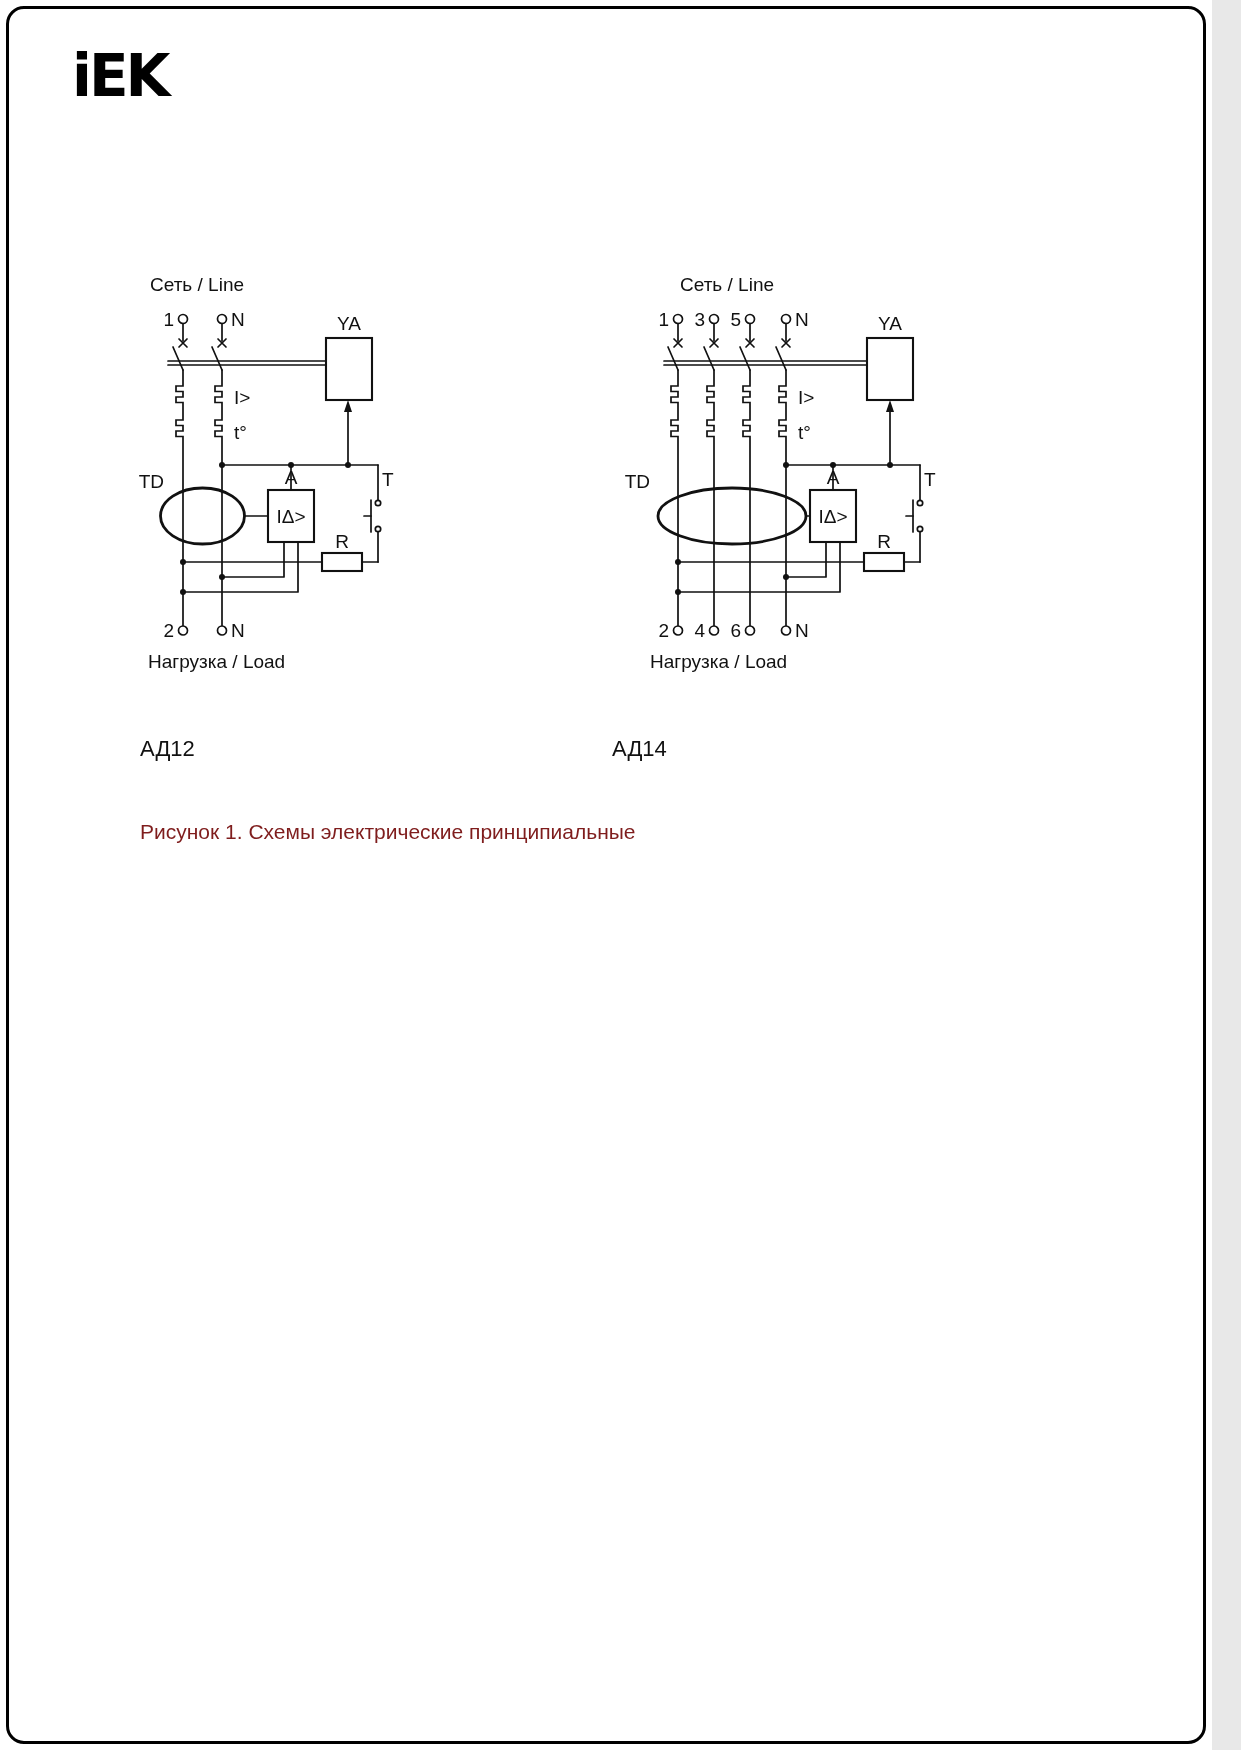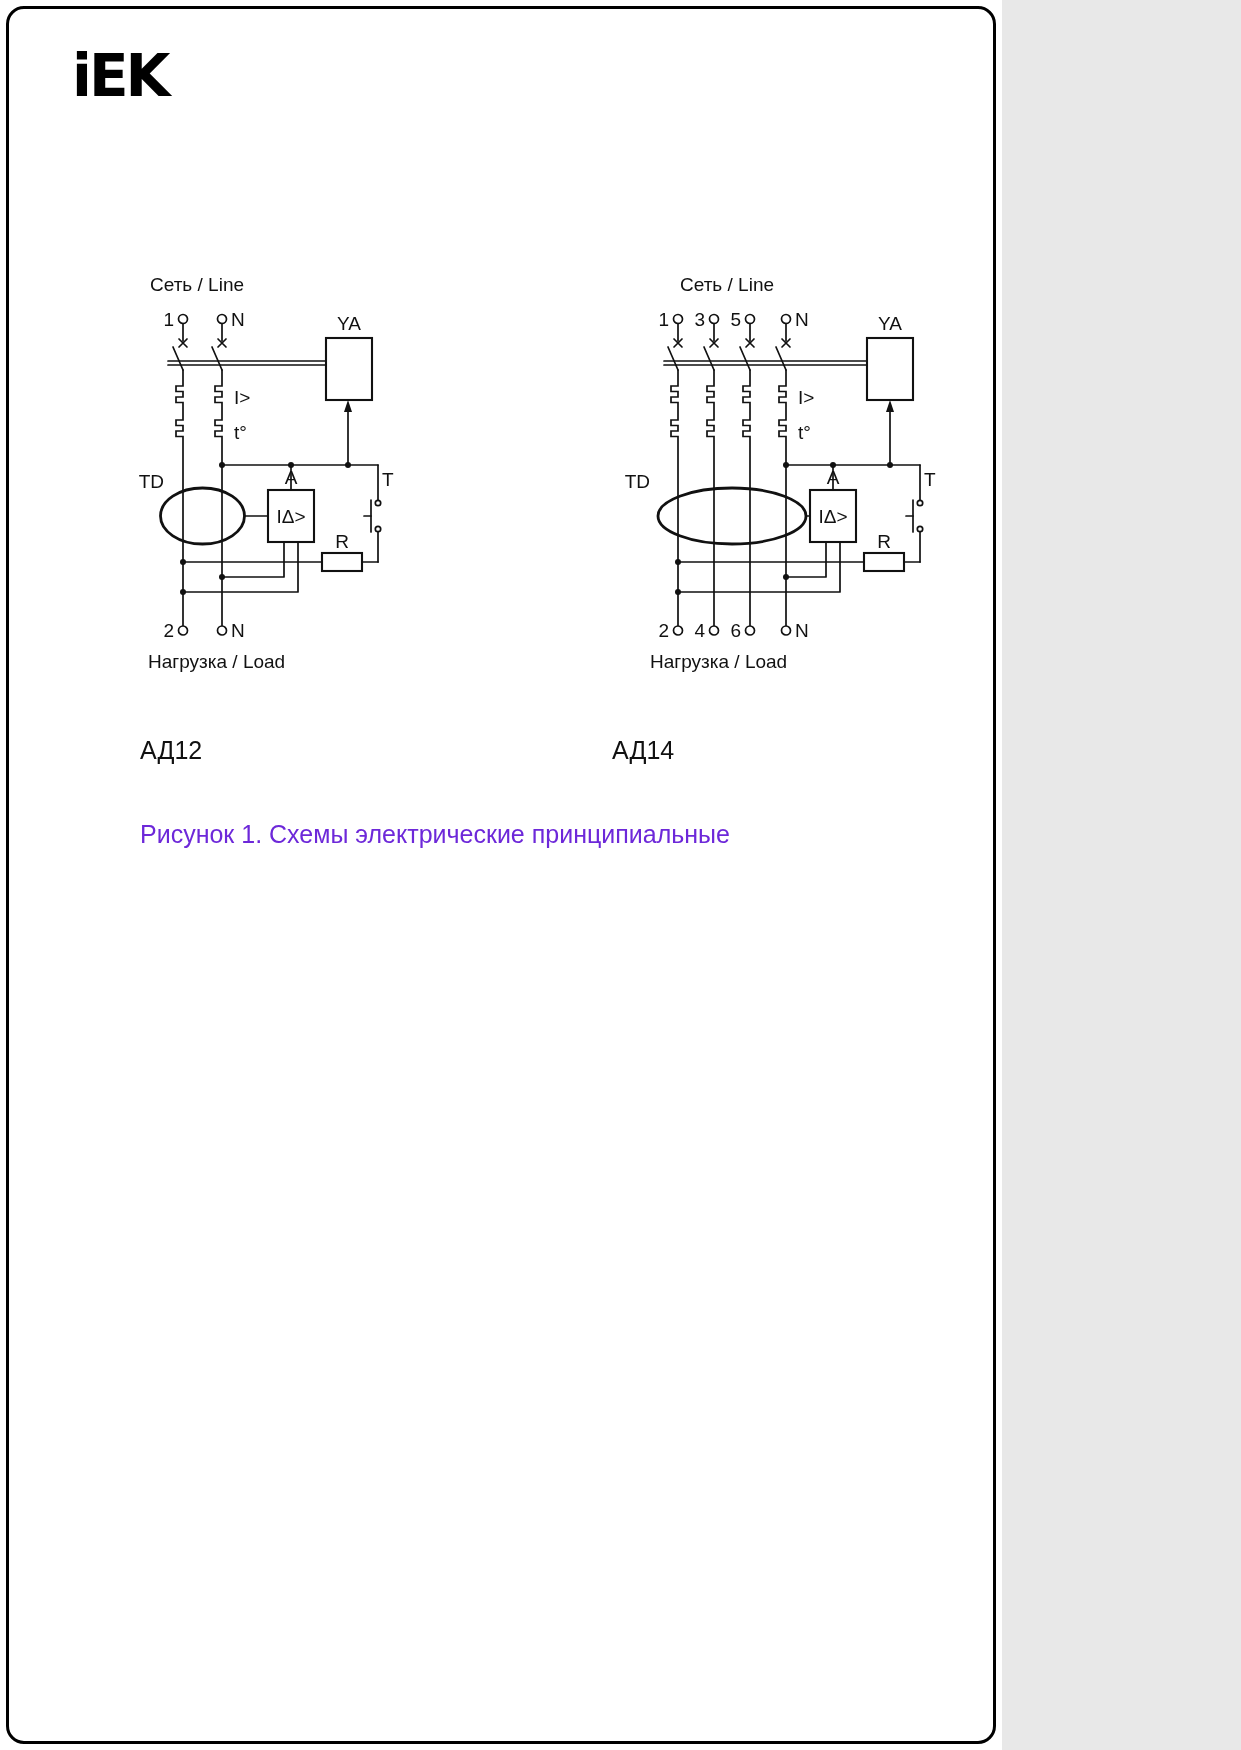--- a/index.html
+++ b/index.html
@@ -1,33 +1,33 @@
 <!DOCTYPE html>
 <html><head>
 <meta charset="utf-8">
 <style>
   html,body{margin:0;padding:0;background:#e8e8e8;}
   .page{
-    position:relative;width:1002px;height:1750px;background:#ffffff;
+    position:relative;width:1212px;height:1750px;background:#ffffff;
     font-family:"Liberation Sans",sans-serif;color:#111;overflow:hidden;
   }
   .page-border{
     position:absolute;inset:6px;border:3px solid #000;border-radius:18px;
     pointer-events:none;
   }
   .logo{
     position:absolute;left:72px;top:42px;
     font-family:"DejaVu Sans",sans-serif;
     font-weight:900;font-size:58px;letter-spacing:-3px;color:#000;
   }
   .diagram-name{
-    position:absolute;font-size:25px;font-weight:500;color:#111;
+    position:absolute;font-size:22px;font-weight:500;color:#111;
   }
   .figure-caption{
-    position:absolute;left:140px;top:820px;font-size:25px;color:#6d28d9;
+    position:absolute;left:140px;top:820px;font-size:21px;color:#7f1d1d;
   }
   svg{position:absolute;left:0;top:0;}
   .w{stroke:#111;stroke-width:1.7;fill:none;stroke-linecap:round;}
   .box{stroke:#111;stroke-width:2.1;fill:#fff;}
   .tor{stroke:#111;stroke-width:2.8;fill:none;}
   .term{fill:#fff;stroke:#111;stroke-width:1.7;}
   .dot{fill:#111;stroke:none;}
   .ah{fill:#111;stroke:none;}
   text{font-family:"Liberation Sans",sans-serif;font-size:19px;fill:#111;}
 </style>

